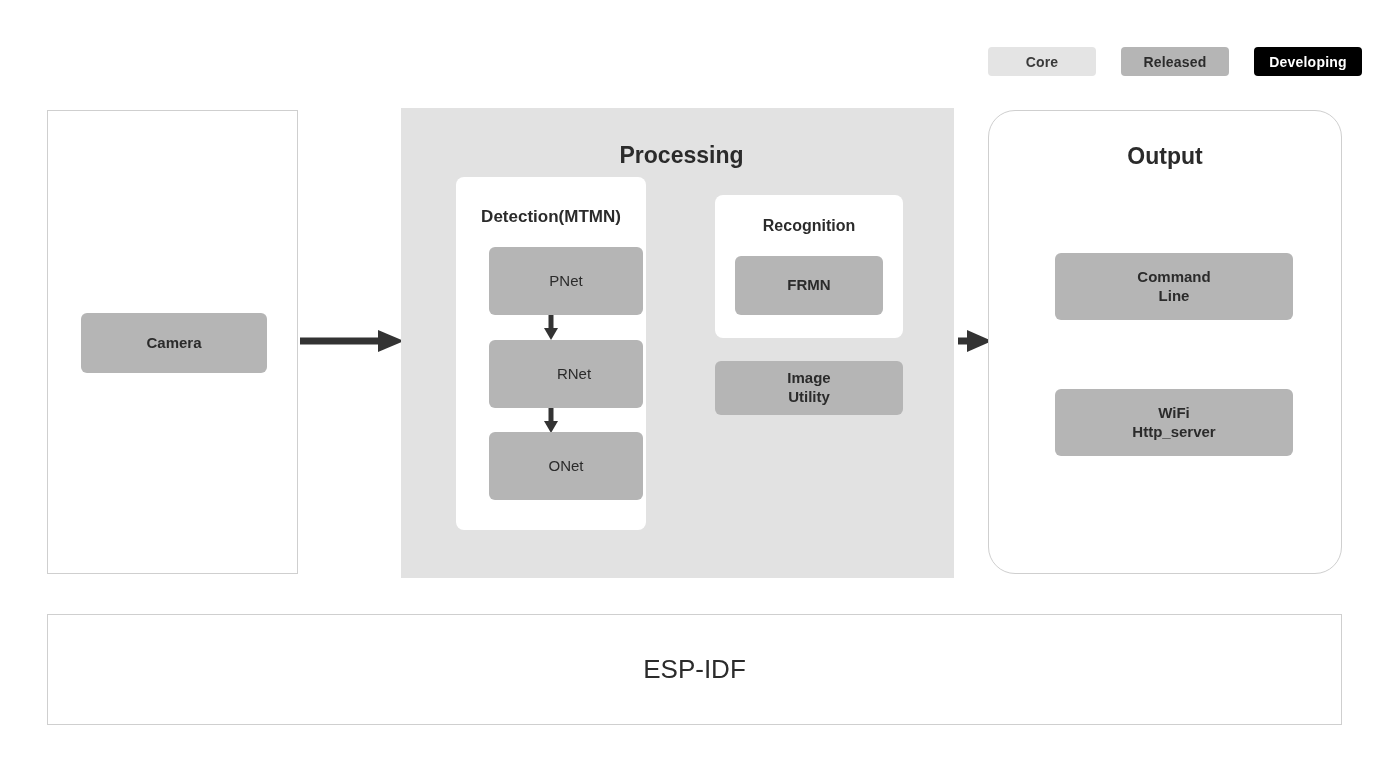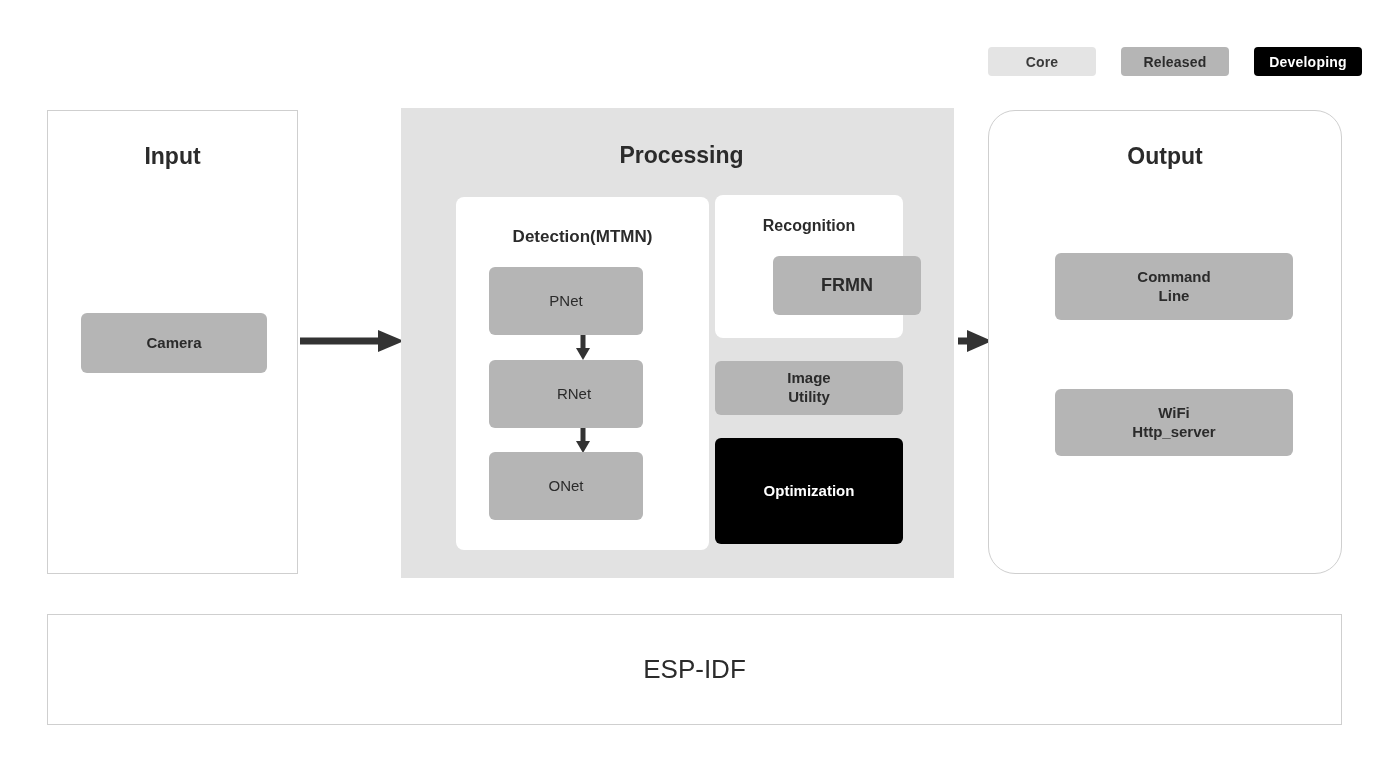--- a/index.html
+++ b/index.html
@@ -83,21 +83,21 @@
     box-sizing: border-box;
   }
   .card-title {
     position: absolute;
     left: 0;
     right: 0;
     text-align: center;
     font-weight: bold;
     color: #2b2b2b;
   }
-  #detection-card   { left: 55px; top: 89px; width: 253px; height: 353px; }
+  #detection-card   { left: 55px; top: 69px; width: 190px; height: 353px; }
   #recognition-card { left: 314px; top: 87px; width: 188px; height: 143px; }
 
   
   .node {
     position: absolute;
     border-radius: 6px;
     display: flex;
     align-items: center;
     justify-content: center;
     text-align: center;
@@ -118,21 +118,21 @@
     position: absolute;
     left: 50%;
     transform: translateX(-50%);
     width: 14px;
     height: 25px;
   }
   #arrow-pnet-rnet { top: 138px; }
   #arrow-rnet-onet { top: 231px; }
 
   
-  #frmn-node   { left: 334px; top: 148px;  width: 148px; height: 59px;  font-size: 18px; font-weight: bold; margin-left: 38px; }
+  #frmn-node   { left: 334px; top: 148px;  width: 148px; height: 59px;  font-size: 15px; font-weight: bold; }
   #image-utility-node { left: 314px; top: 253px; width: 188px; height: 54px; font-size: 15px; font-weight: bold; }
   #optimization-node  { left: 314px; top: 330px; width: 188px; height: 106px; font-size: 15px; font-weight: bold; }
 
   
   #camera-node { left: 33px; top: 202px; width: 186px; height: 60px; font-size: 15px; font-weight: bold; }
 
   
   #command-line-node { left: 66px; top: 142px; width: 238px; height: 67px; font-size: 15px; font-weight: bold; }
   #wifi-node         { left: 66px; top: 278px; width: 238px; height: 67px; font-size: 15px; font-weight: bold; }
 
@@ -172,21 +172,20 @@
     </div>
     <div class="legend-badge legend-released">
       <span>Released</span>
     </div>
     <div class="legend-badge legend-dev">
       <span>Developing</span>
     </div>
   </div>
 
   <div class="panel" id="input-panel">
-    <div class="panel-title" style="top:32px;">Input</div>
     <div class="node node-released" id="camera-node">
       <span class="ml">Camera</span>
     </div>
   </div>
 
   <div class="flow-arrow" id="flow-input-processing">
     <svg width="104" height="26" viewBox="0 0 104 26" xmlns="http://www.w3.org/2000/svg">
       <line x1="0" y1="13" x2="83" y2="13" stroke="#333333" stroke-width="7"></line>
       <polygon points="78,2 104,13 78,24" fill="#333333"></polygon>
     </svg>
@@ -230,23 +229,20 @@
     </div>
     <div class="node node-released" id="frmn-node">
       <span>FRMN</span>
     </div>
 
     <div class="node node-released" id="image-utility-node">
       <span class="ml">Image
 Utility</span>
     </div>
 
-    <div class="node node-dev" id="optimization-node">
-      <span class="ml">Optimization</span>
-    </div>
   </div>
 
   <div class="flow-arrow" id="flow-processing-output">
     <svg width="34" height="26" viewBox="0 0 34 26" xmlns="http://www.w3.org/2000/svg">
       <line x1="0" y1="13" x2="14" y2="13" stroke="#333333" stroke-width="7"></line>
       <polygon points="9,2 34,13 9,24" fill="#333333"></polygon>
     </svg>
   </div>
 
   <div class="panel" id="output-panel">

